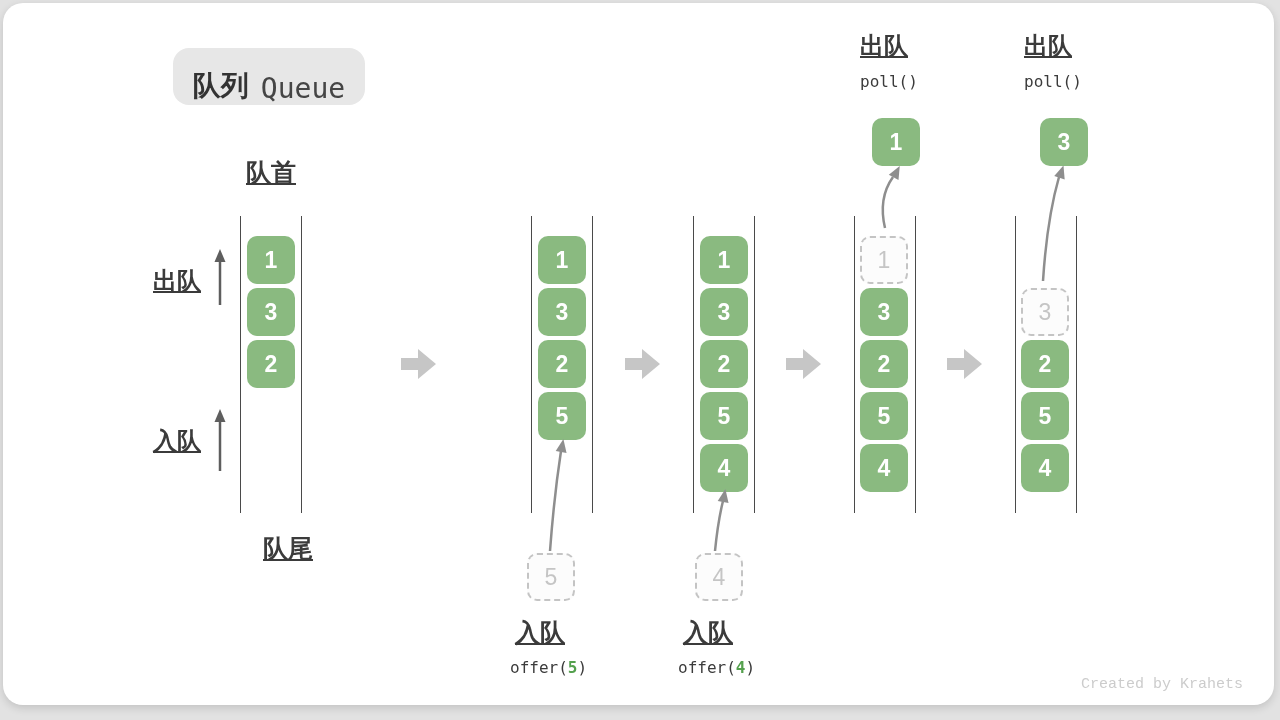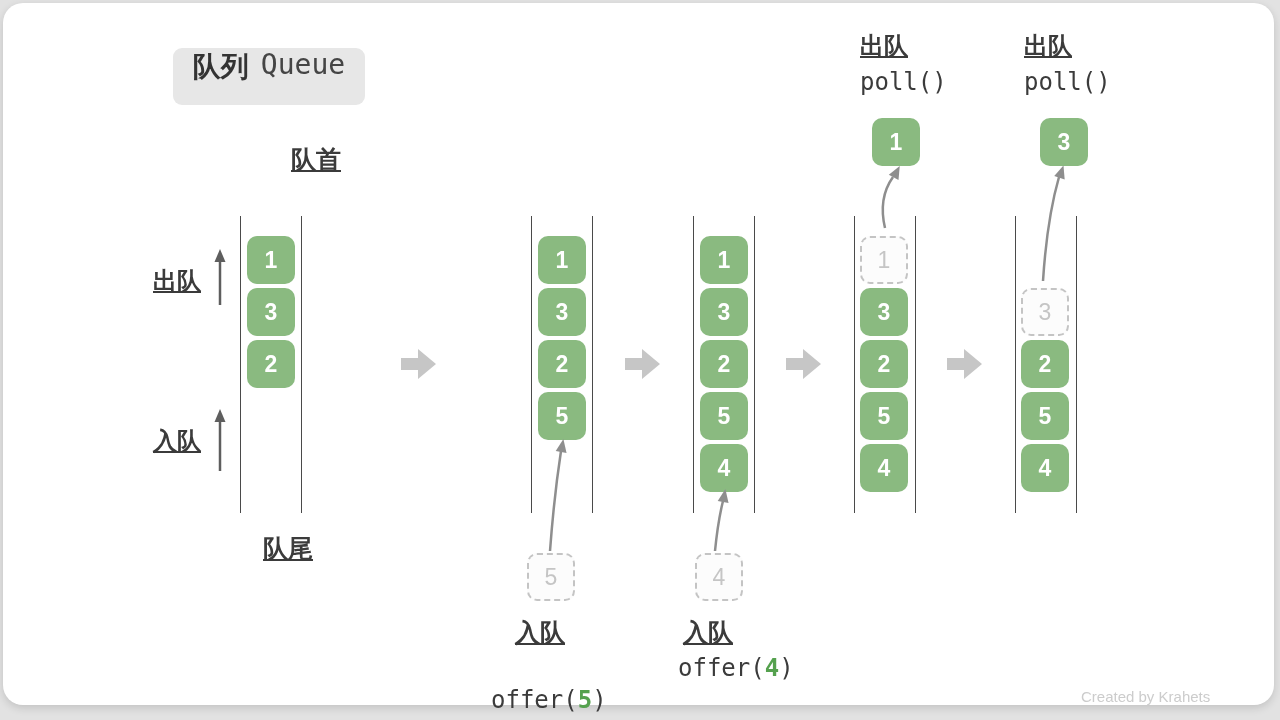--- a/index.html
+++ b/index.html
@@ -17,58 +17,58 @@
     --watermark:#cccccc;
   }
   *{margin:0;padding:0;box-sizing:border-box;}
   html,body{width:1280px;height:720px;overflow:hidden;}
   body{background:var(--page-bg);font-family:"Liberation Sans",sans-serif;position:relative;}
   .card{position:absolute;left:3px;top:3px;width:1271px;height:702px;background:#ffffff;
         border-radius:20px;box-shadow:0 3px 8px rgba(0,0,0,.14);}
   .abs{position:absolute;}
 
   .badge{left:170px;top:45px;width:192px;height:57px;background:var(--badge-bg);
-         border-radius:9px;display:flex;align-items:flex-start;justify-content:center;gap:12px;}
+         border-radius:16px;display:flex;align-items:flex-end;justify-content:center;gap:12px;}
   .badge .zh{font-size:28px;font-weight:bold;color:#333;}
   .badge .en{font-family:"DejaVu Sans Mono",monospace;font-size:28px;color:#454545;}
 
   .cjk{font-weight:bold;color:var(--ink);font-size:25px;line-height:28px;white-space:nowrap;text-decoration:underline;}
-  .mono{font-family:"DejaVu Sans Mono",monospace;font-size:24px;color:var(--ink);
+  .mono{font-family:"DejaVu Sans Mono",monospace;font-size:16px;color:var(--ink);
         line-height:28px;white-space:nowrap;}
   .mono .arg{color:var(--arg-green);font-weight:bold;}
   .center62{width:62px;text-align:center;}
 
   .walls{top:213px;width:62px;height:297px;border-left:1.5px solid var(--wall);
          border-right:1.5px solid var(--wall);}
   .cell{width:48px;height:48px;border-radius:10px;background:var(--cell-green);color:#fff;
         font-size:23px;font-weight:bold;display:flex;align-items:center;justify-content:center;}
   .ghost{width:48px;height:48px;border-radius:10px;background:#fcfcfc;
          border:2px dashed var(--ghost-border);color:var(--ghost-text);font-size:23px;
          display:flex;align-items:center;justify-content:center;}
   .r0{top:233px;} .r1{top:285px;} .r2{top:337px;} .r3{top:389px;} .r4{top:441px;}
   .qx1{left:244px;} .qx2{left:535px;} .qx3{left:697px;} .qx4{left:857px;} .qx5{left:1018px;}
 
   svg.block-arrow{color:var(--block-arrow);}
   svg.flow{color:var(--arrow-gray);}
   svg.side{color:var(--side-arrow);}
 
-  .watermark{font-family:Liberation Sans, sans-serif;font-size:15px;color:var(--watermark);
-             letter-spacing:0px;white-space:nowrap;margin-top:12px;}
+  .watermark{font-family:Liberation Mono, monospace;font-size:15px;color:var(--watermark);
+             letter-spacing:0px;white-space:nowrap;}
 </style>
 </head>
 <body>
 
 <div class="card">
 
   <div class="abs badge">
     <span class="zh">队列</span>
     <span class="en">Queue</span>
   </div>
 
-  <div class="abs cjk center62" style="left:237px;top:142px;margin-left:45px;">队首</div>
+  <div class="abs cjk center62" style="left:237px;top:155px;">队首</div>
   <div class="abs cjk center62" style="left:254px;top:531px;">队尾</div>
 
   <div class="abs cjk" style="left:150px;top:264px;font-size:24px;">出队</div>
   <svg class="abs side" style="left:208px;top:244px;" width="18" height="64" viewBox="0 0 18 64">
     <line x1="9" y1="58" x2="9" y2="12" stroke="currentColor" stroke-width="2.5"></line>
     <path d="M0,-8 L-5.5,5 L5.5,5 Z" fill="currentColor" transform="translate(9,10)"></path>
   </svg>
   <div class="abs cjk" style="left:150px;top:424px;font-size:24px;">入队</div>
   <svg class="abs side" style="left:208px;top:404px;" width="18" height="70" viewBox="0 0 18 70">
     <line x1="9" y1="64" x2="9" y2="12" stroke="currentColor" stroke-width="2.5"></line>
@@ -100,21 +100,21 @@
     <div class="abs cell qx2 r0">1</div>
     <div class="abs cell qx2 r1">3</div>
     <div class="abs cell qx2 r2">2</div>
     <div class="abs cell qx2 r3">5</div>
     <div class="abs ghost" style="left:524px;top:550px;">5</div>
     <svg class="abs flow" style="left:540px;top:434px;" width="28" height="118" viewBox="0 0 28 118">
       <path d="M7 114 Q11 60 18 14" fill="none" stroke="currentColor" stroke-width="2.5"></path>
       <path d="M0,-8 L-5.5,5 L5.5,5 Z" fill="currentColor" transform="translate(19,10) rotate(10)"></path>
     </svg>
     <div class="abs cjk" style="left:512px;top:615px;">入队</div>
-    <div class="abs mono" style="left:488px;top:651px;margin-top:32px;">
+    <div class="abs mono" style="left:507px;top:651px;">
       <span>offer(</span><span class="arg">5</span><span>)</span>
     </div>
   </div>
 
   <div>
     <div class="abs walls" style="left:690px;"></div>
     <div class="abs cell qx3 r0">1</div>
     <div class="abs cell qx3 r1">3</div>
     <div class="abs cell qx3 r2">2</div>
     <div class="abs cell qx3 r3">5</div>

